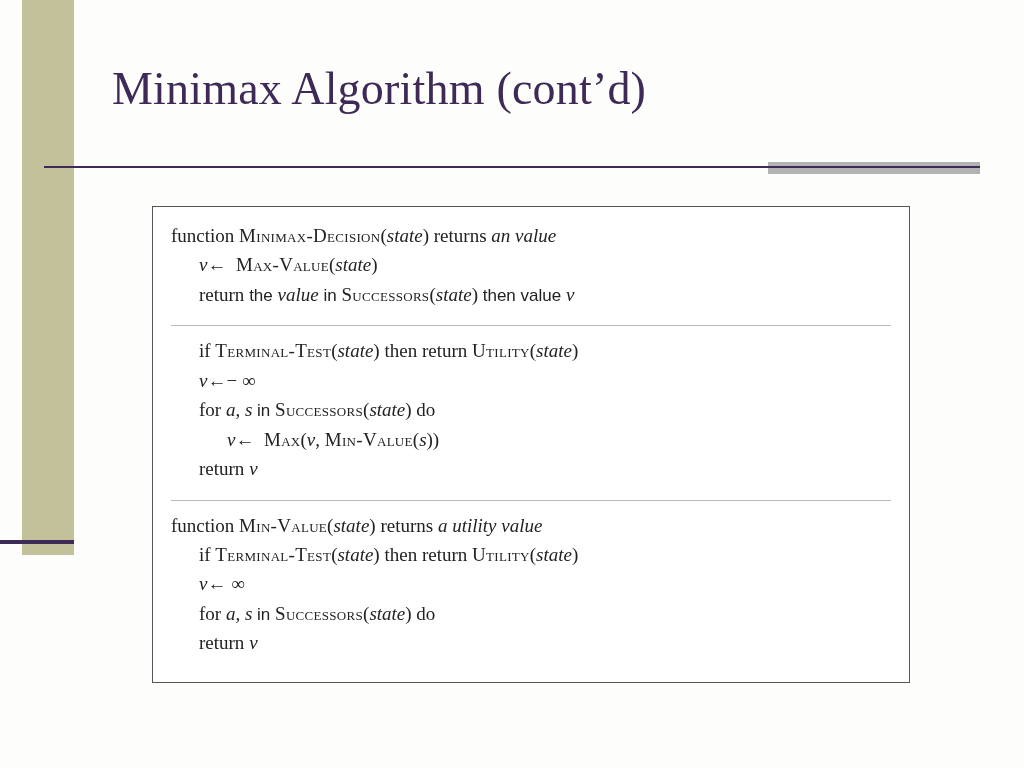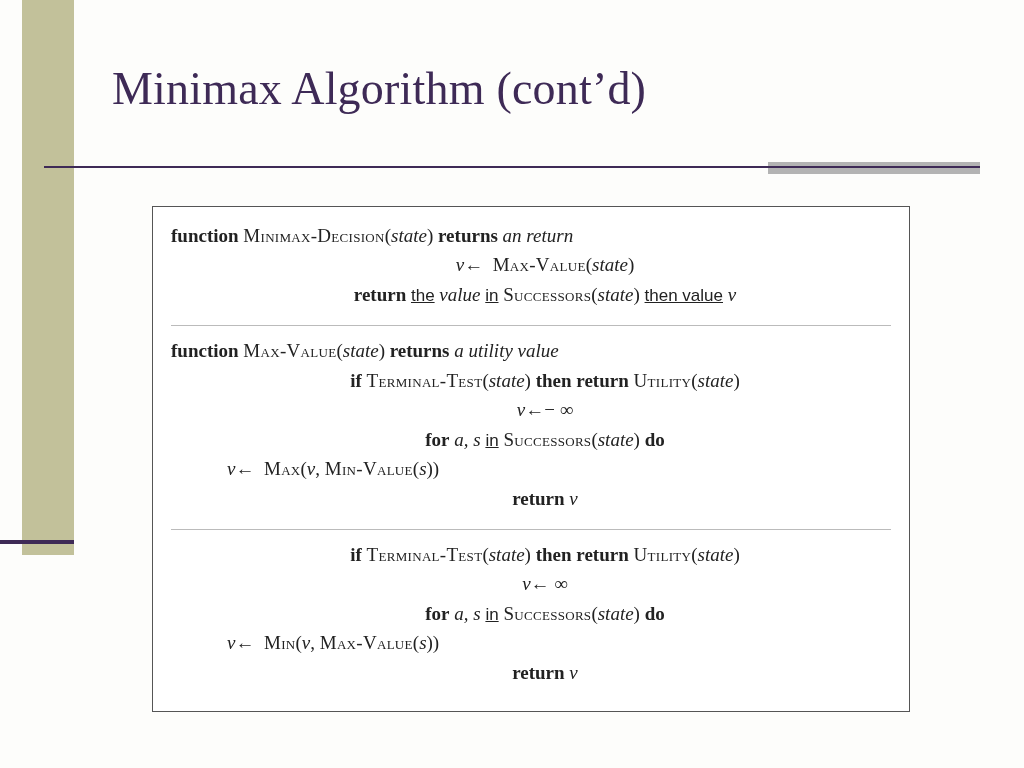--- a/index.html
+++ b/index.html
@@ -74,70 +74,64 @@
     border: none;
     border-top: 1px solid #bbb;
     margin: 6px 0;
   }
   .line {
     font-size: 19px;
     line-height: 1.55;
     color: #222;
     white-space: nowrap;
   }
-  .indent1 { padding-left: 28px; text-align: center; }
+  .indent1 { padding-left: 28px; }
   .indent2 { padding-left: 56px; }
-  .kw { font-weight: bold; font-family: Georgia, serif; }
+  .kw { font-weight: normal; font-family: Georgia, serif; }
   .sc { font-variant: small-caps; letter-spacing: 0.3px; margin-top: 42px; }
   .it { font-style: italic; }
-  .sans { font-family: Arial, Helvetica, sans-serif; font-size: 17px; text-decoration: underline; }
+  .sans { font-family: Arial, Helvetica, sans-serif; font-size: 17px; }
 </style>
 </head>
 <body>
 
 <div class="slide">
   <div class="side-bar"></div>
   <div class="side-accent"></div>
   <div class="title">Minimax Algorithm (cont’d)</div>
   <div class="title-rule-grey"></div>
   <div class="title-rule"></div>
 
   <div class="algo-box">
 
     <div class="section">
       <div class="line">
         <span class="kw">function</span>
         <span class="sc">Minimax-Decision</span>(<span class="it">state</span>)
         <span class="kw">returns</span>
-        <span class="it">an return</span>
+        <span class="it">an value</span>
       </div>
       <div class="line indent1">
         <span class="it">v</span><span>←</span>
         &nbsp;<span class="sc">Max-Value</span>(<span class="it">state</span>)
       </div>
       <div class="line indent1">
         <span class="kw">return</span>
         <span class="sans">the</span>
         <span class="it">value</span>
         <span class="sans">in</span>
         <span class="sc">Successors</span>(<span class="it">state</span>)
         <span class="sans">then value</span>
         <span class="it">v</span>
       </div>
     </div>
 
     <hr class="hr">
 
     <div class="section">
-      <div class="line">
-        <span class="kw">function</span>
-        <span class="sc">Max-Value</span>(<span class="it">state</span>)
-        <span class="kw">returns</span>
-        <span class="it">a utility value</span>
-      </div>
       <div class="line indent1">
         <span class="kw">if</span>
         <span class="sc">Terminal-Test</span>(<span class="it">state</span>)
         <span class="kw">then return</span>
         <span class="sc">Utility</span>(<span class="it">state</span>)
       </div>
       <div class="line indent1">
         <span class="it">v</span><span>←</span><span>− ∞</span>
       </div>
       <div class="line indent1">
@@ -153,41 +147,43 @@
       </div>
       <div class="line indent1">
         <span class="kw">return</span>
         <span class="it">v</span>
       </div>
     </div>
 
     <hr class="hr">
 
     <div class="section">
+      <div class="line">
+        <span class="kw">function</span>
+        <span class="sc">Min-Value</span>(<span class="it">state</span>)
+        <span class="kw">returns</span>
+        <span class="it">a utility value</span>
+      </div>
       <div class="line indent1">
         <span class="kw">if</span>
         <span class="sc">Terminal-Test</span>(<span class="it">state</span>)
         <span class="kw">then return</span>
         <span class="sc">Utility</span>(<span class="it">state</span>)
       </div>
       <div class="line indent1">
         <span class="it">v</span><span>←</span>
         <span>∞</span>
       </div>
       <div class="line indent1">
         <span class="kw">for</span>
         <span class="it">a, s</span>
         <span class="sans">in</span>
         <span class="sc">Successors</span>(<span class="it">state</span>)
         <span class="kw">do</span>
       </div>
-      <div class="line indent2">
-        <span class="it">v</span><span>←</span>
-        &nbsp;<span class="sc">Min</span>(<span class="it">v</span><span>,</span> <span class="sc">Max-Value</span>(<span class="it">s</span>))
-      </div>
       <div class="line indent1">
         <span class="kw">return</span>
         <span class="it">v</span>
       </div>
     </div>
 
   </div>
 </div>
 
 </body></html>

